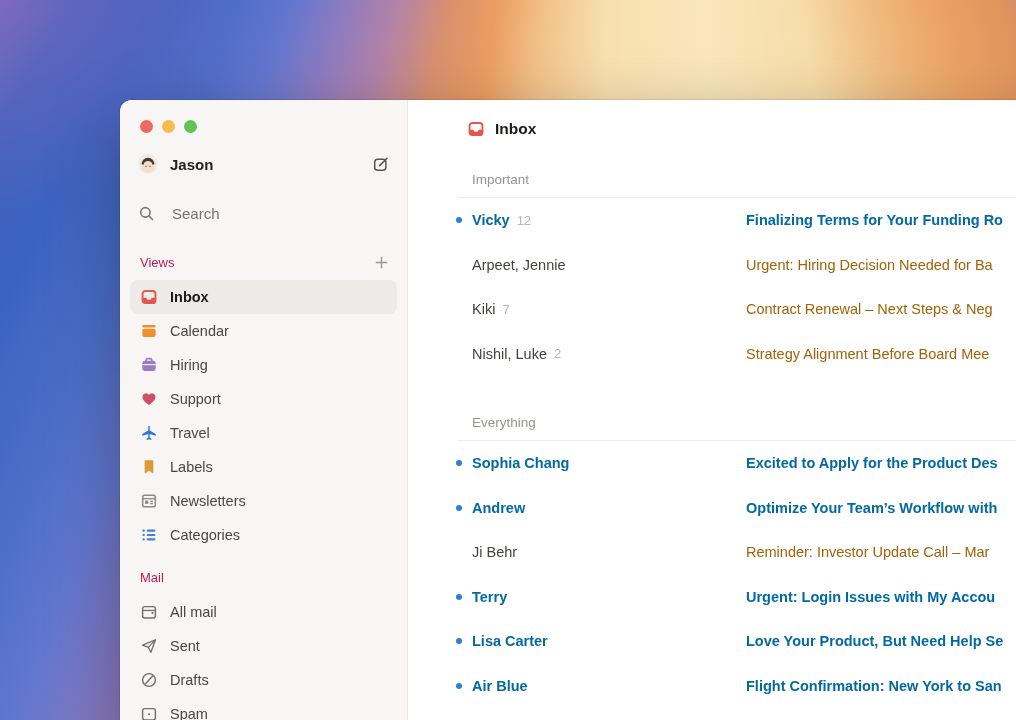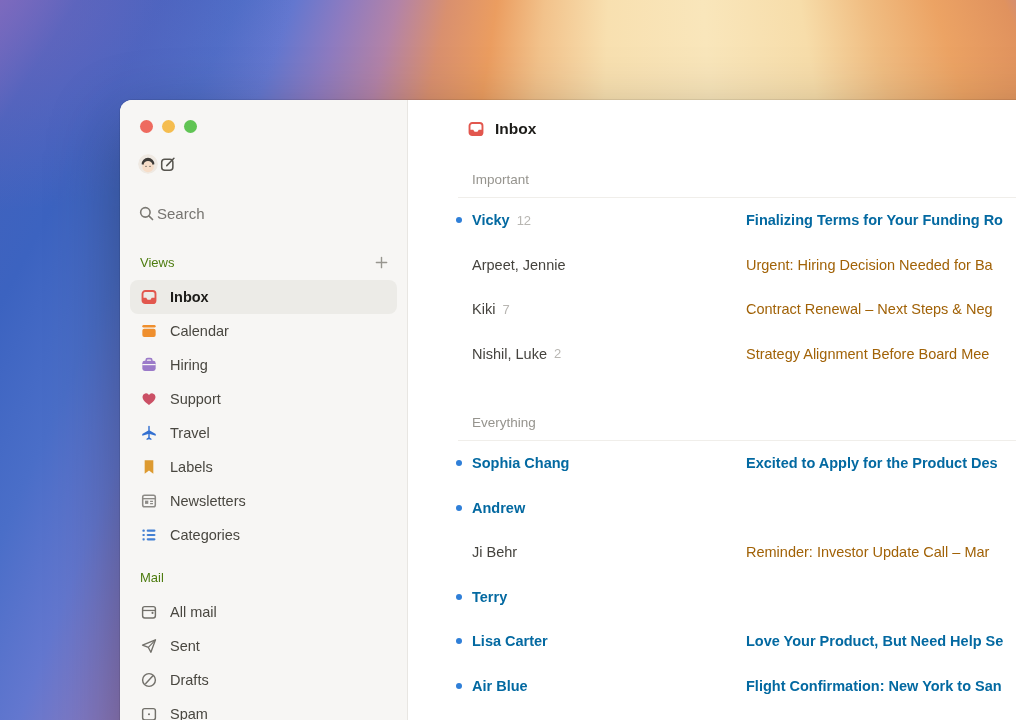--- a/index.html
+++ b/index.html
@@ -32,23 +32,23 @@
     box-sizing:border-box;
   }
   .traffic{display:flex;gap:9px;margin:20px 0 0 20px;}
   .traffic span{width:13px;height:13px;border-radius:50%;}
   .tl-red{background:#ee6a5f;} .tl-yellow{background:#f5bd4f;} .tl-green{background:#60c454;}
   .profile{display:flex;align-items:center;margin:18px 16px 0 18px;height:26px;}
   .avatar{width:20px;height:20px;border-radius:50%;flex:none;}
   .profile .uname{margin-left:12px;font-size:15px;font-weight:700;color:#23221e;flex:1;}
   .icon-btn{width:20px;height:20px;display:flex;align-items:center;justify-content:center;cursor:pointer;flex:none;}
   .searchrow{display:flex;align-items:center;margin:24px 16px 0 18px;height:24px;cursor:pointer;}
-  .searchrow .slabel{margin-left:2px;font-size:15px;color:#767470;}
+  .searchrow .slabel{margin-left:17px;font-size:15px;color:#767470;}
   .sec-head{display:flex;align-items:center;margin:28px 16px 0 20px;height:18px;}
-  .sec-head .sec-label{font-size:13px;color:#4d7c0f;flex:1;}
+  .sec-head .sec-label{font-size:13px;color:#be185d;flex:1;}
   .sec-head.mail-head{margin-top:16px;}
   .navlist{margin-top:9px;}
   .nav-item{
     display:flex;align-items:center;height:34px;margin:0 10px;border-radius:8px;
     padding:0 0 0 10px;cursor:pointer;box-sizing:border-box;
   }
   .nav-item .ic{width:18px;height:18px;flex:none;display:flex;align-items:center;justify-content:center;}
   .nav-item .nlabel{margin-left:12px;font-size:14.5px;color:#494740;}
   .nav-item.selected{background:#ecebe7;}
   .nav-item.selected .nlabel{font-weight:700;color:#1d1c19;}
@@ -92,20 +92,21 @@
               </clipPath>
             </defs>
           <g clip-path="url(#av)">
             <rect width="20" height="20" fill="#efe9e2"></rect>
             <circle cx="10" cy="12.5" r="5.8" fill="#f6ddc8"></circle>
             <path d="M3.6 10.2 a6.4 6.4 0 0 1 12.8 0 l-1.9 .5 a4.6 4.6 0 0 0 -9 0 z" fill="#3e3b38"></path>
             <circle cx="8" cy="12.3" r="0.65" fill="#3e3b38"></circle>
             <circle cx="12" cy="12.3" r="0.65" fill="#3e3b38"></circle>
           </g>
         </svg>
+        <span class="uname">Jason</span>
         <span class="icon-btn">
           <svg width="18" height="18" viewBox="0 0 20 20">
             <rect x="3" y="4.6" width="12.4" height="12.4" rx="3.4" fill="none" stroke="#57554f" stroke-width="1.7"></rect>
             <path d="M8.6 11.8 L16.6 3.6" stroke="#57554f" stroke-width="1.7" stroke-linecap="round"></path>
           </svg>
         </span>
       </div>
 
       <div class="searchrow">
         <svg width="17" height="17" viewBox="0 0 18 18">
@@ -304,33 +305,35 @@
                 <span class="dot"></span>
               </span>
               <span class="sender">Sophia Chang</span>
               <span class="subject">Excited to Apply for the Product Des</span>
             </div>
             <div class="row unread">
               <span class="dotcell">
                 <span class="dot"></span>
               </span>
               <span class="sender">Andrew</span>
+              <span class="subject">Optimize Your Team’s Workflow with</span>
             </div>
             <div class="row">
               <span class="dotcell">
                 <span class="dot"></span>
               </span>
               <span class="sender">Ji Behr</span>
               <span class="subject">Reminder: Investor Update Call – Mar</span>
             </div>
             <div class="row unread">
               <span class="dotcell">
                 <span class="dot"></span>
               </span>
               <span class="sender">Terry</span>
+              <span class="subject">Urgent: Login Issues with My Accou</span>
             </div>
             <div class="row unread">
               <span class="dotcell">
                 <span class="dot"></span>
               </span>
               <span class="sender">Lisa Carter</span>
               <span class="subject">Love Your Product, But Need Help Se</span>
             </div>
             <div class="row unread">
               <span class="dotcell">

